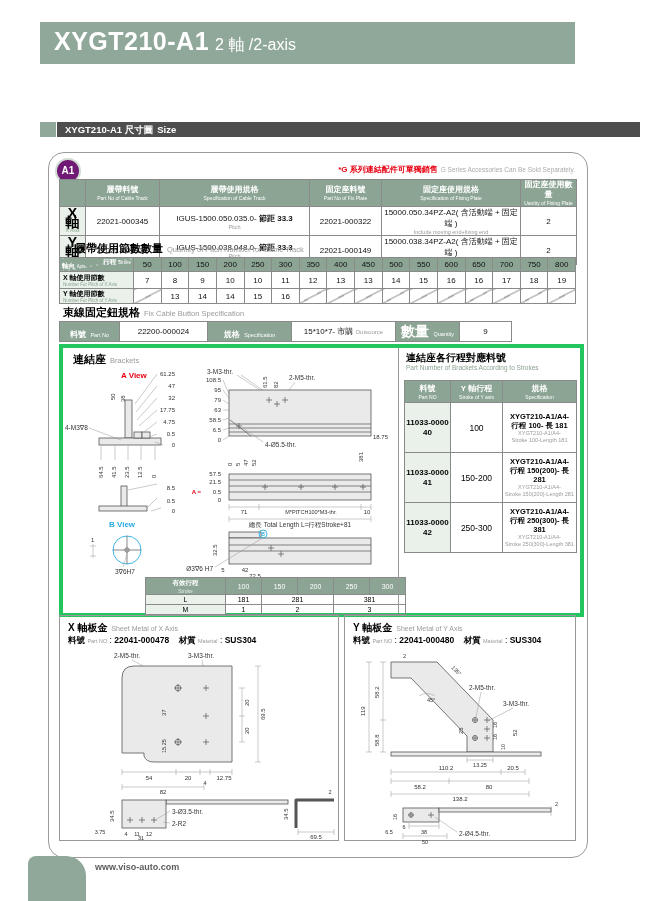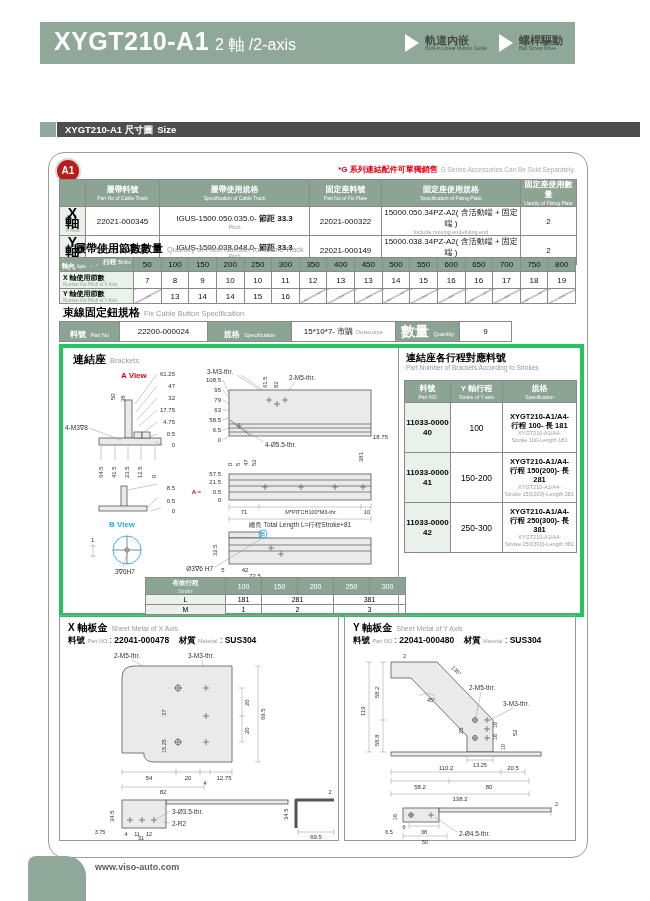--- a/index.html
+++ b/index.html
@@ -18,21 +18,21 @@
   .bt .en{font-size:5px;color:#47514a;}
 
   
   .sec-sq{position:absolute;left:40px;top:122px;width:16px;height:15px;background:#90A899;}
   .sec-bar{position:absolute;left:57px;top:122px;width:583px;height:15px;background:#4E4E4E;color:#fff;font-size:9.5px;line-height:15px;padding-left:8px;box-sizing:border-box;white-space:nowrap;}
   .sec-bar b{font-weight:bold;}
   .sec-bar .en{font-weight:bold;margin-left:4px;}
 
   
   .main-box{position:absolute;left:48px;top:152px;width:540px;height:706px;border:1.5px solid #9b9b9b;border-radius:16px;box-sizing:border-box;}
-  .a1{position:absolute;left:6px;top:5px;width:22px;height:22px;border-radius:50%;background:#b91c1c;border:2px solid #cfdcd2;color:#fff;font-weight:bold;font-size:10px;text-align:center;line-height:22px;}
+  .a1{position:absolute;left:6px;top:5px;width:22px;height:22px;border-radius:50%;background:#701a75;border:2px solid #cfdcd2;color:#fff;font-weight:bold;font-size:10px;text-align:center;line-height:22px;}
 
   .btitle{position:absolute;font-size:11px;font-weight:bold;color:#000;white-space:nowrap;}
   .btitle .en{font-size:7.5px;font-weight:normal;color:#9a9a9a;margin-left:4px;}
   .note{position:absolute;font-size:8px;font-weight:bold;color:#E60012;white-space:nowrap;text-align:right;}
   .note .en{font-size:6.5px;color:#ababab;font-weight:normal;margin-left:3px;}
 
   table.ctab{border-collapse:collapse;table-layout:fixed;position:absolute;}
   table.ctab td{border:1px solid #8a8a8a;text-align:center;vertical-align:middle;padding:0;overflow:hidden;}
   .hg{background:#8BA494;color:#fff;}
   .hg .zh{display:block;font-size:8px;font-weight:bold;line-height:10px;}
@@ -98,36 +98,20 @@
   .cyc{stroke:#29ABE2;fill:none;stroke-width:.9;}
 </style>
 </head>
 <body>
 
 <div class="page">
 
   <div class="band">
     <div class="band-title">
       <span class="main">XYGT210-A1</span><span class="sub">2 軸 /2-axis</span>
-    </div>
-    <div class="badges">
-      <div class="badge">
-        <span class="tri"></span>
-        <span class="bt">
-            <span class="zh">軌道內嵌</span>
-            <span class="en">Built-in Linear Motion Guide</span>
-          </span>
-      </div>
-      <div class="badge">
-        <span class="tri"></span>
-        <span class="bt">
-            <span class="zh">螺桿驅動</span>
-            <span class="en">Ball Screw Drive</span>
-          </span>
-      </div>
     </div>
   </div>
 
   <div class="sec-sq"></div>
   <div class="sec-bar">
     <b>XYGT210-A1 尺寸圖</b><span class="en">Size</span>
   </div>
 
   <div class="main-box">
     <div class="a1">A1</div>

